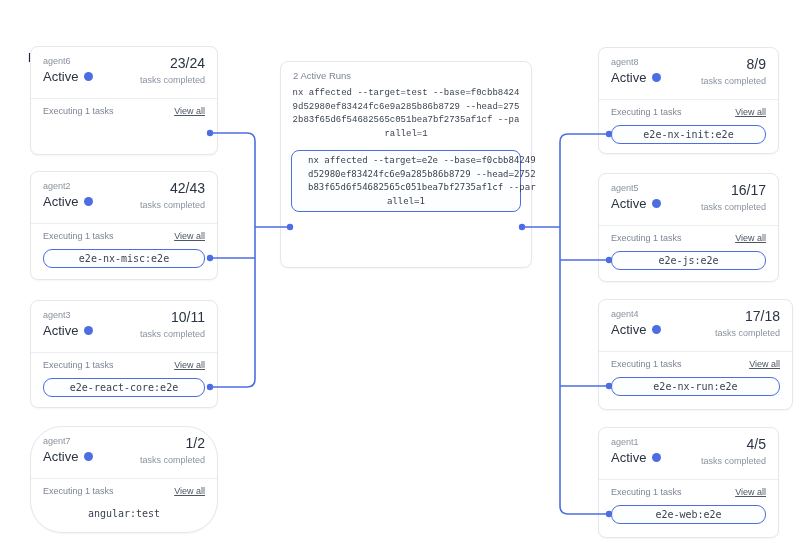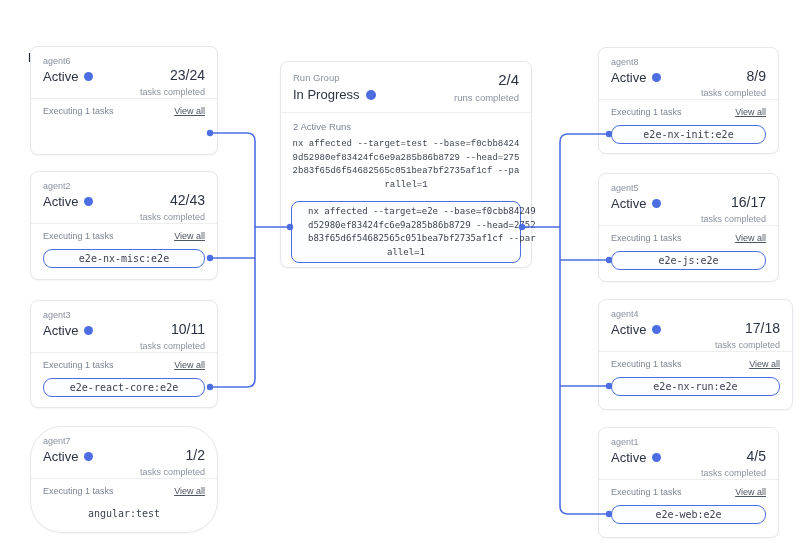--- a/index.html
+++ b/index.html
@@ -15,21 +15,21 @@
     box-shadow:0 1px 2px rgba(16,24,40,.04);box-sizing:border-box;
   }
   .card-header{
     display:flex;justify-content:space-between;align-items:flex-start;
     padding:9px 12px 0 12px;height:52px;box-sizing:border-box;border-bottom:1px solid #eceef2;
   }
   .agent-id{font-size:9px;color:#8a92a0;line-height:11px;}
   .status-row{display:flex;align-items:center;gap:6px;margin-top:2px;font-size:13px;color:#2b3342;}
   .dot{width:9px;height:9px;border-radius:50%;background:#4c6ee2;flex:0 0 auto;}
   .hdr-right{text-align:right;}
-  .count{font-size:14px;color:#2b3342;line-height:15px;margin-top:12px;}
+  .count{font-size:14px;color:#2b3342;line-height:15px;margin-top:0;}
   .caption{font-size:9px;color:#8a92a0;margin-top:4px;}
   .card-body{padding:7px 12px 0 12px;}
   .exec-row{display:flex;justify-content:space-between;align-items:center;font-size:9px;color:#7d8594;line-height:11px;}
   .view-all{color:#4d5562;text-decoration:underline;cursor:pointer;}
   .task-pill{
     margin-top:7px;height:19px;box-sizing:border-box;border:1.5px solid #4c6ee2;border-radius:9px;
     display:flex;align-items:center;justify-content:center;background:#fdfeff;
     font-family:"DejaVu Sans Mono", monospace;font-size:10px;color:#3b4350;cursor:pointer;
   }
   .task-plain{
@@ -148,33 +148,20 @@
   <div class="card-body">
     <div class="exec-row">
       <span>Executing 1 tasks</span>
       <span class="view-all">View all</span>
     </div>
     <div class="task-plain">angular:test</div>
   </div>
 </div>
 
 <div class="card" style="left:280px;top:61px;width:252px;height:207px;">
-  <div class="rg-header">
-    <div>
-      <div class="rg-label">Run Group</div>
-      <div class="rg-status">
-          <span>In Progress</span>
-          <span class="rg-dot"></span>
-        </div>
-    </div>
-    <div class="hdr-right">
-      <div class="rg-count">2/4</div>
-      <div class="rg-caption">runs completed</div>
-    </div>
-  </div>
   <div class="rg-body">
     <div class="active-runs">2 Active Runs</div>
     <div class="cmd plain">nx affected --target=test --base=f0cbb8424
 9d52980ef83424fc6e9a285b86b8729 --head=275
 2b83f65d6f54682565c051bea7bf2735af1cf --pa
 rallel=1</div>
     <div class="cmd highlight">nx affected --target=e2e --base=f0cbb84249
 d52980ef83424fc6e9a285b86b8729 --head=2752
 b83f65d6f54682565c051bea7bf2735af1cf --par
 allel=1</div>

